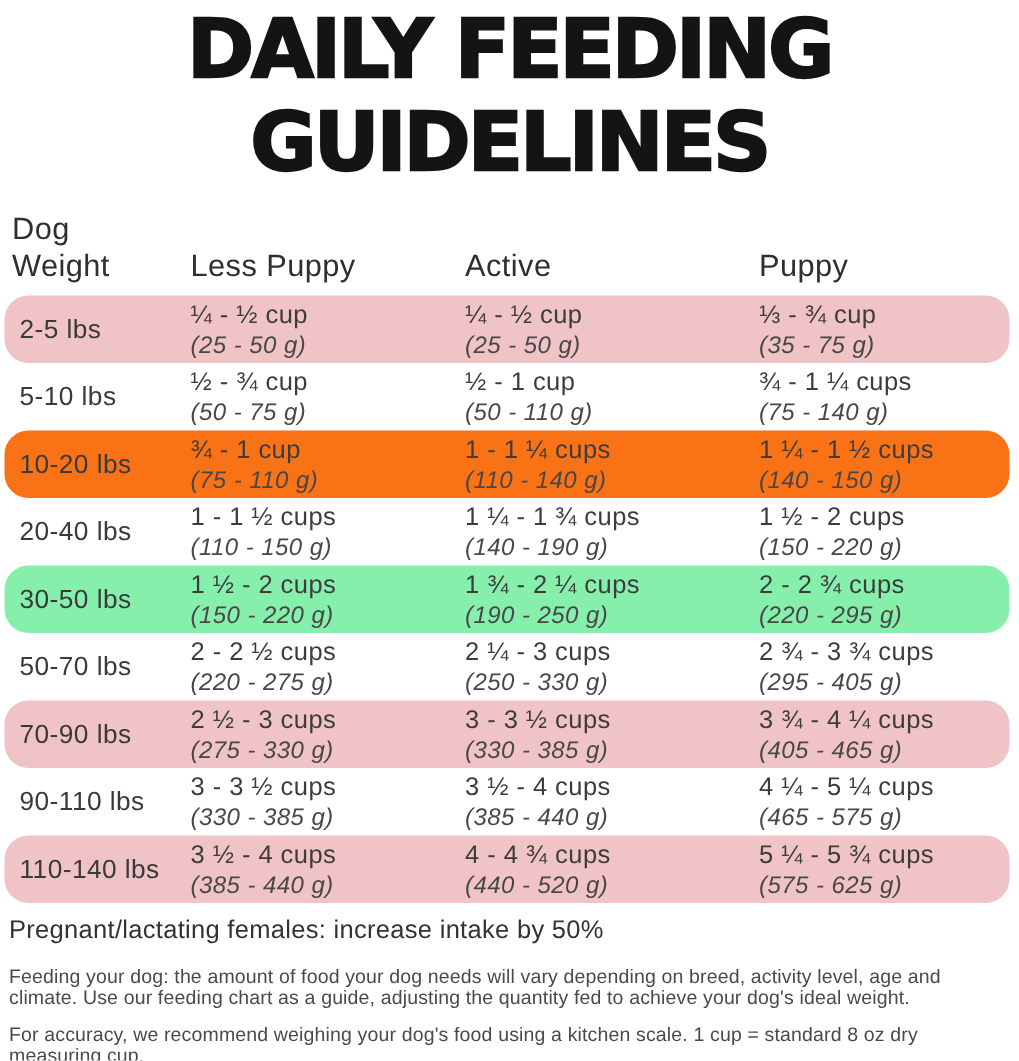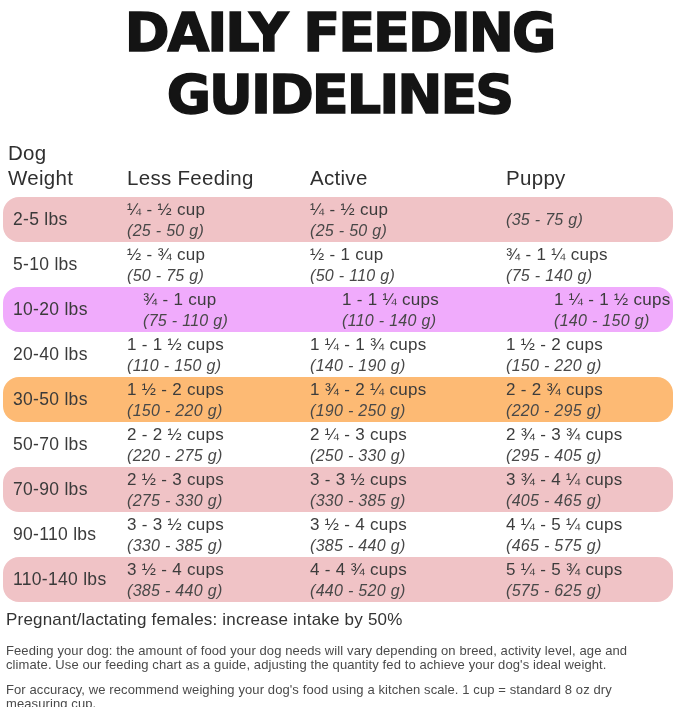--- a/index.html
+++ b/index.html
@@ -78,59 +78,60 @@
   <div class="title">
     <div>DAILY FEEDING</div>
     <div>GUIDELINES</div>
   </div>
 
   <div class="thead">
     <div>
       <div>Dog</div>
       <div>Weight</div>
     </div>
-    <div>Less Feeding</div>
+    <div>Less Puppy</div>
     <div>Active</div>
     <div>Puppy</div>
   </div>
 
   <div class="table">
 
     <div class="row row--pink" style="background-color: rgb(240, 195, 198);">
       <div class="weight">2-5 lbs</div>
       <div class="cell">
         <div class="cups">¼ - ½ cup</div>
         <div class="grams">(25 - 50 g)</div>
       </div>
       <div class="cell">
         <div class="cups">¼ - ½ cup</div>
         <div class="grams">(25 - 50 g)</div>
       </div>
       <div class="cell">
+        <div class="cups">⅓ - ¾ cup</div>
         <div class="grams">(35 - 75 g)</div>
       </div>
     </div>
 
     <div class="row">
       <div class="weight">5-10 lbs</div>
       <div class="cell">
         <div class="cups">½ - ¾ cup</div>
         <div class="grams">(50 - 75 g)</div>
       </div>
       <div class="cell">
         <div class="cups">½ - 1 cup</div>
         <div class="grams">(50 - 110 g)</div>
       </div>
       <div class="cell">
         <div class="cups">¾ - 1 ¼ cups</div>
         <div class="grams">(75 - 140 g)</div>
       </div>
     </div>
 
-    <div class="row row--pink" style="background-color: #f0abfc; gap: 16px;">
+    <div class="row row--pink" style="background-color: #f97316;">
       <div class="weight">10-20 lbs</div>
       <div class="cell">
         <div class="cups">¾ - 1 cup</div>
         <div class="grams">(75 - 110 g)</div>
       </div>
       <div class="cell">
         <div class="cups">1 - 1 ¼ cups</div>
         <div class="grams">(110 - 140 g)</div>
       </div>
       <div class="cell">
@@ -148,21 +149,21 @@
       <div class="cell">
         <div class="cups">1 ¼ - 1 ¾ cups</div>
         <div class="grams">(140 - 190 g)</div>
       </div>
       <div class="cell">
         <div class="cups">1 ½ - 2 cups</div>
         <div class="grams">(150 - 220 g)</div>
       </div>
     </div>
 
-    <div class="row row--pink" style="background-color: #fdba74;">
+    <div class="row row--pink" style="background-color: #86efac;">
       <div class="weight">30-50 lbs</div>
       <div class="cell">
         <div class="cups">1 ½ - 2 cups</div>
         <div class="grams">(150 - 220 g)</div>
       </div>
       <div class="cell">
         <div class="cups">1 ¾ - 2 ¼ cups</div>
         <div class="grams">(190 - 250 g)</div>
       </div>
       <div class="cell">

